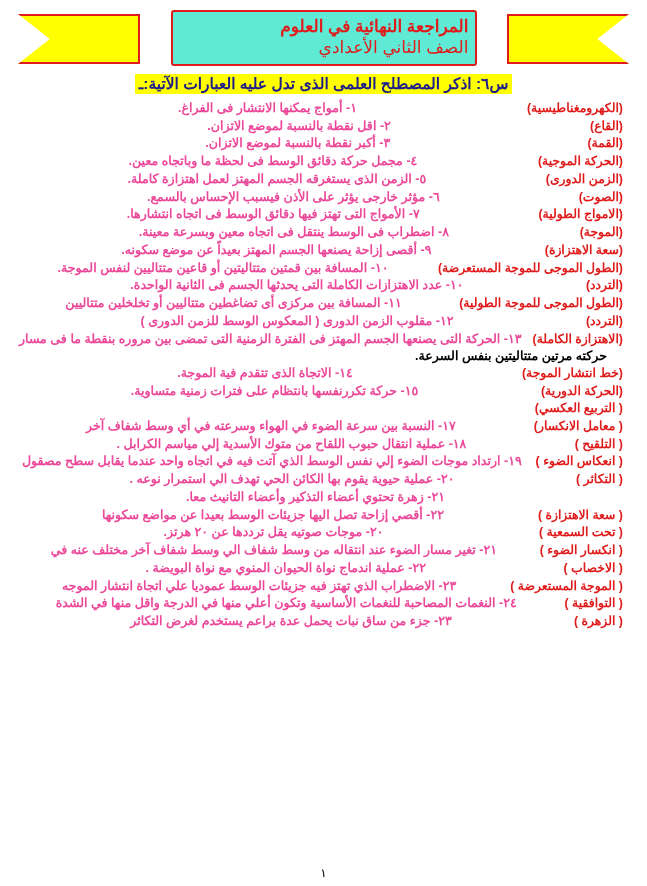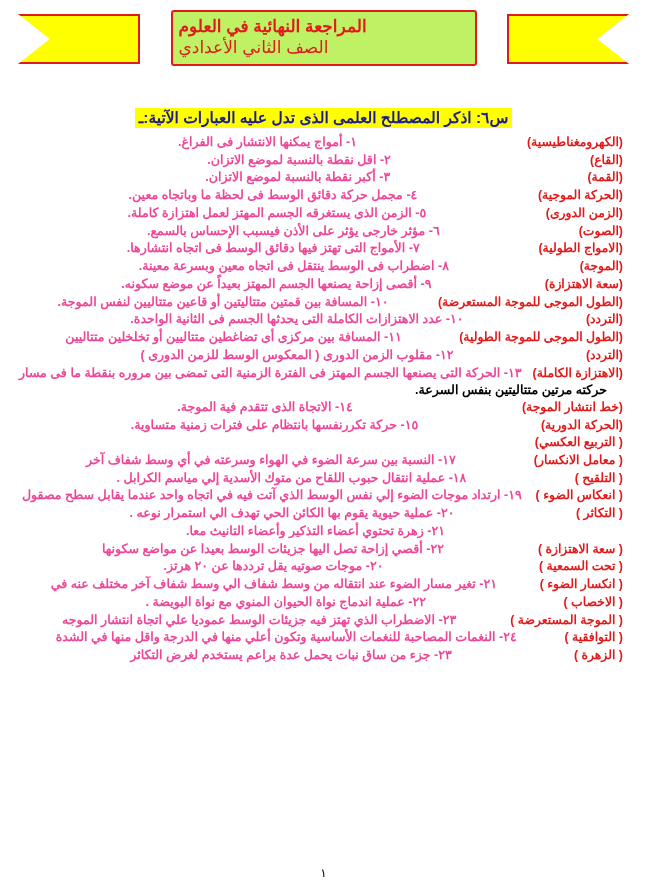--- a/index.html
+++ b/index.html
@@ -28,24 +28,24 @@
     position: relative;
     height: 62px;
     margin: 2px 0 4px 0;
   }
   .banner-ribbon {
     position: absolute;
     left: 50%;
     transform: translateX(-50%);
     top: 2px;
     width: 306px;
-    background: #bef264;
+    background: #5eead4;
     border: 2px solid #e01b1b;
     border-radius: 3px;
-    text-align: left;
+    text-align: right;
     padding: 4px 6px 5px 6px;
     box-sizing: border-box;
     z-index: 3;
   }
   .banner-title {
     color: #e01b1b;
     font-weight: bold;
     font-size: 17px;
     line-height: 1.25;
     white-space: nowrap;
@@ -80,21 +80,20 @@
     text-align: center;
     margin: 2px 0 6px 0;
   }
   .q-head span {
     background: #ffff00;
     color: #1c1c8c;
     font-weight: bold;
     font-size: 15.5px;
     padding: 1px 4px;
     display: inline-block;
-    margin-top: 34px;
   }
 
   
   .list {
     margin: 0;
     padding: 0 4px 0 4px;
   }
   .row {
     display: flex;
     flex-direction: row;

